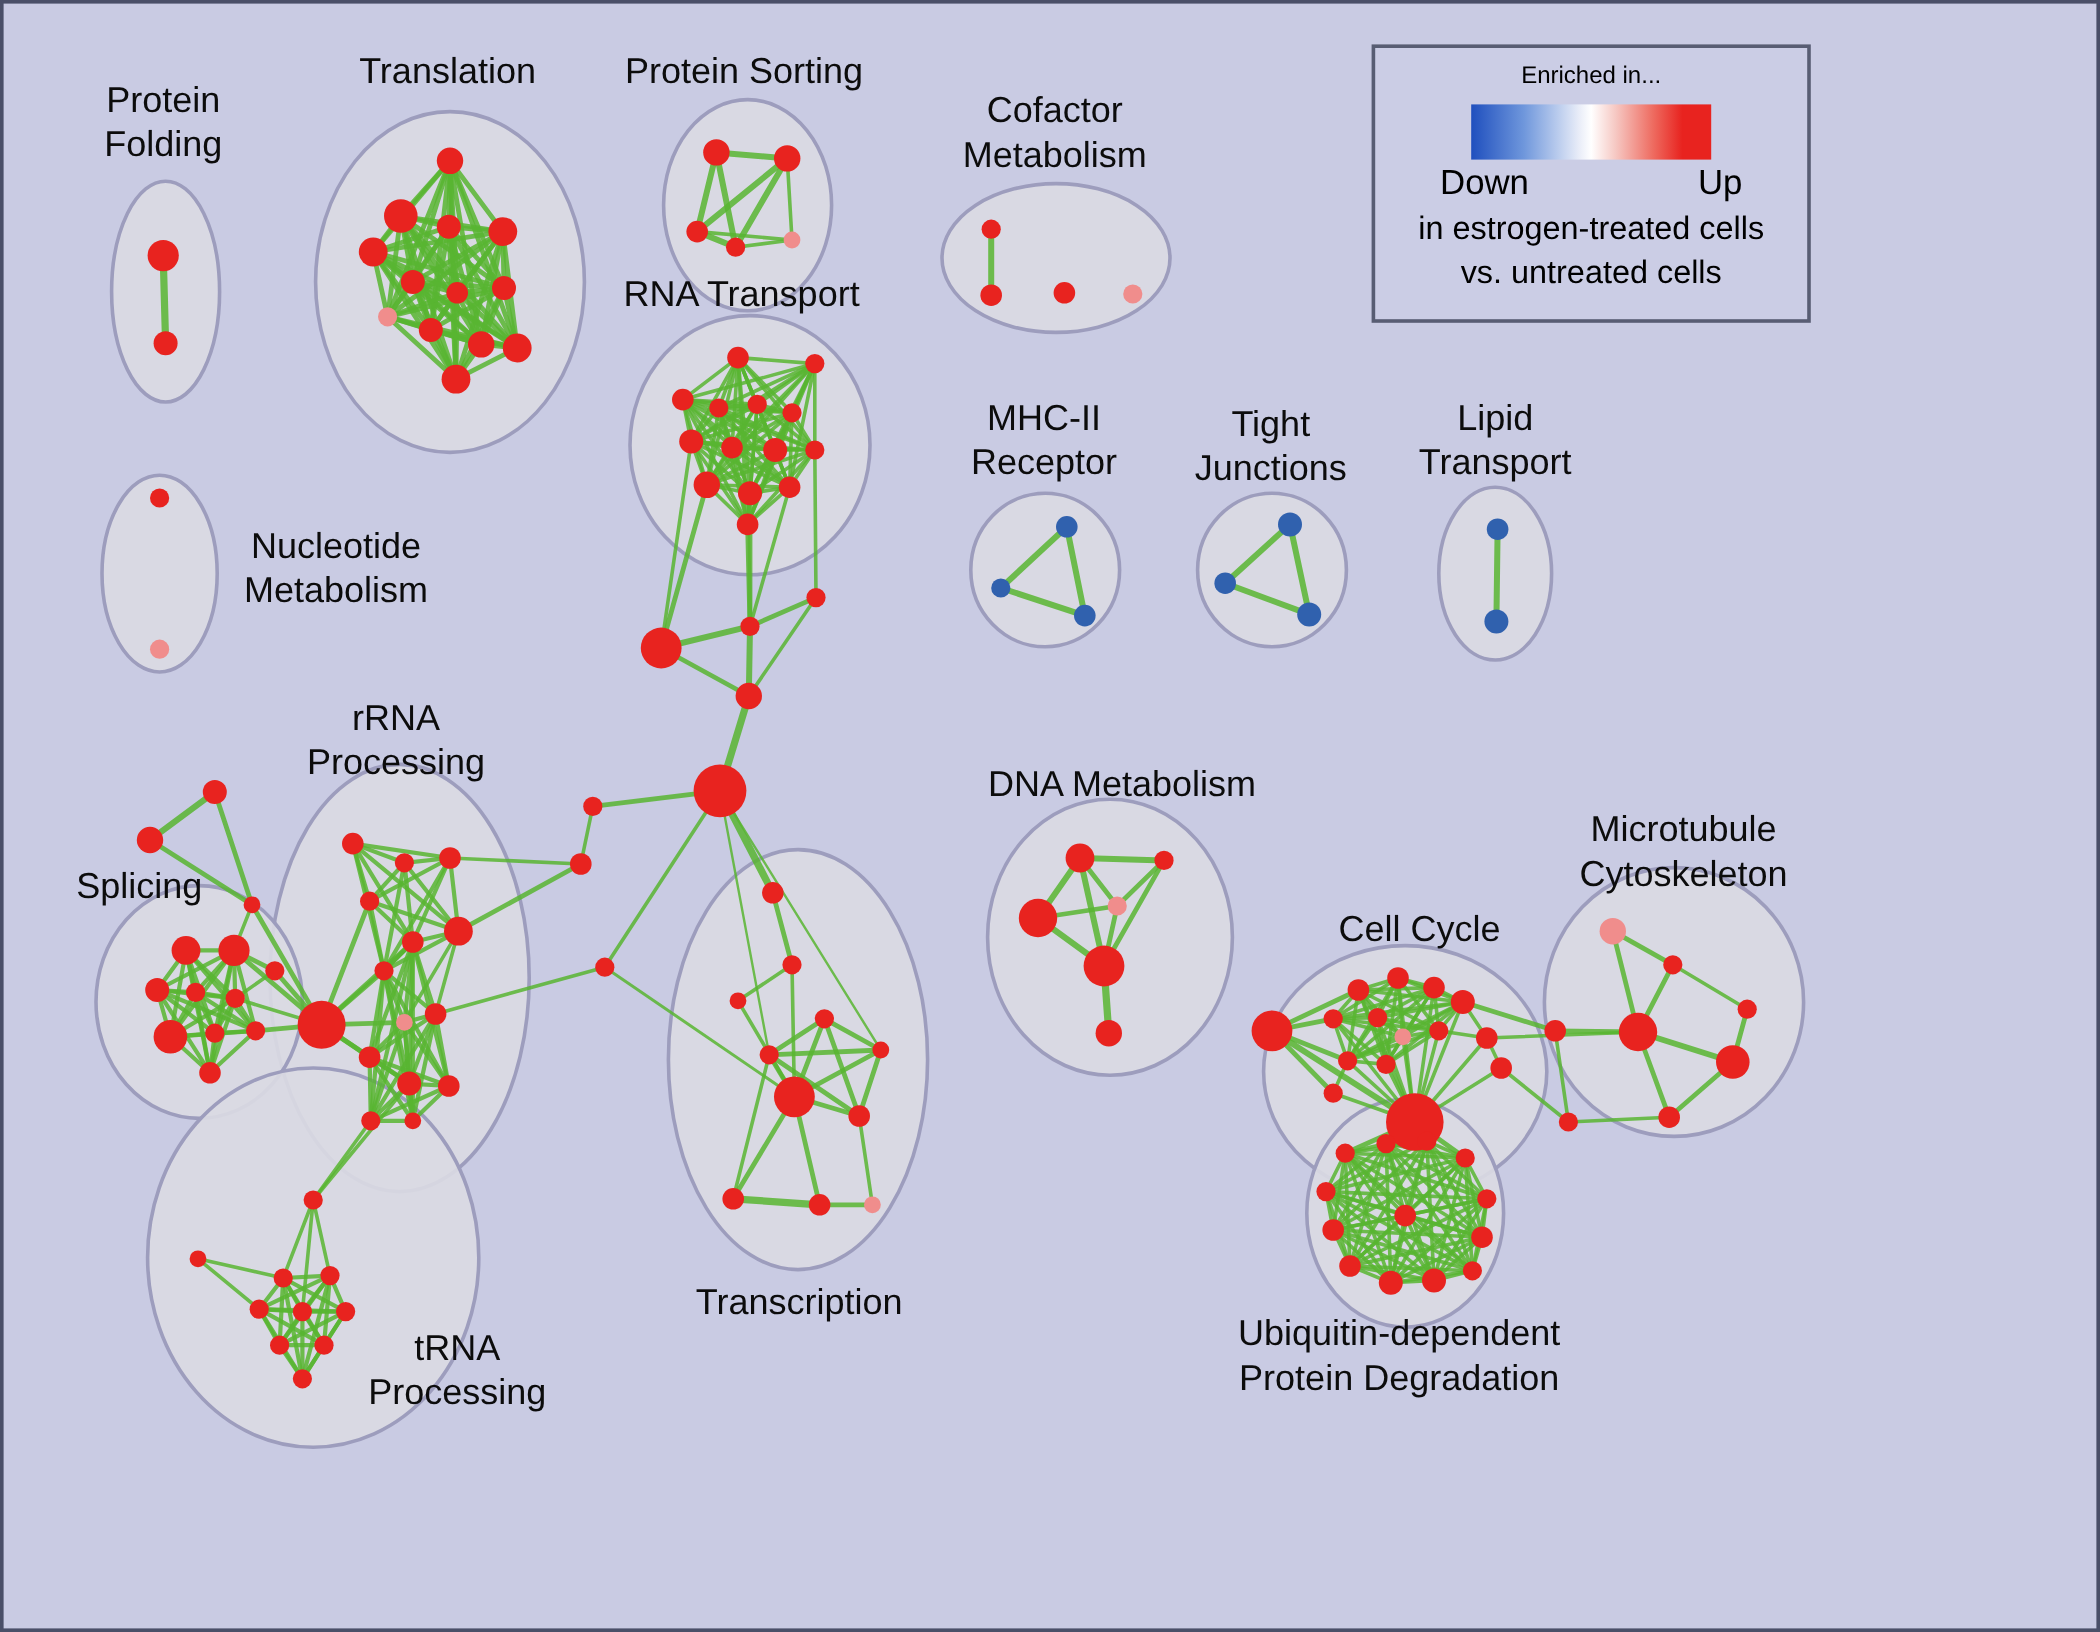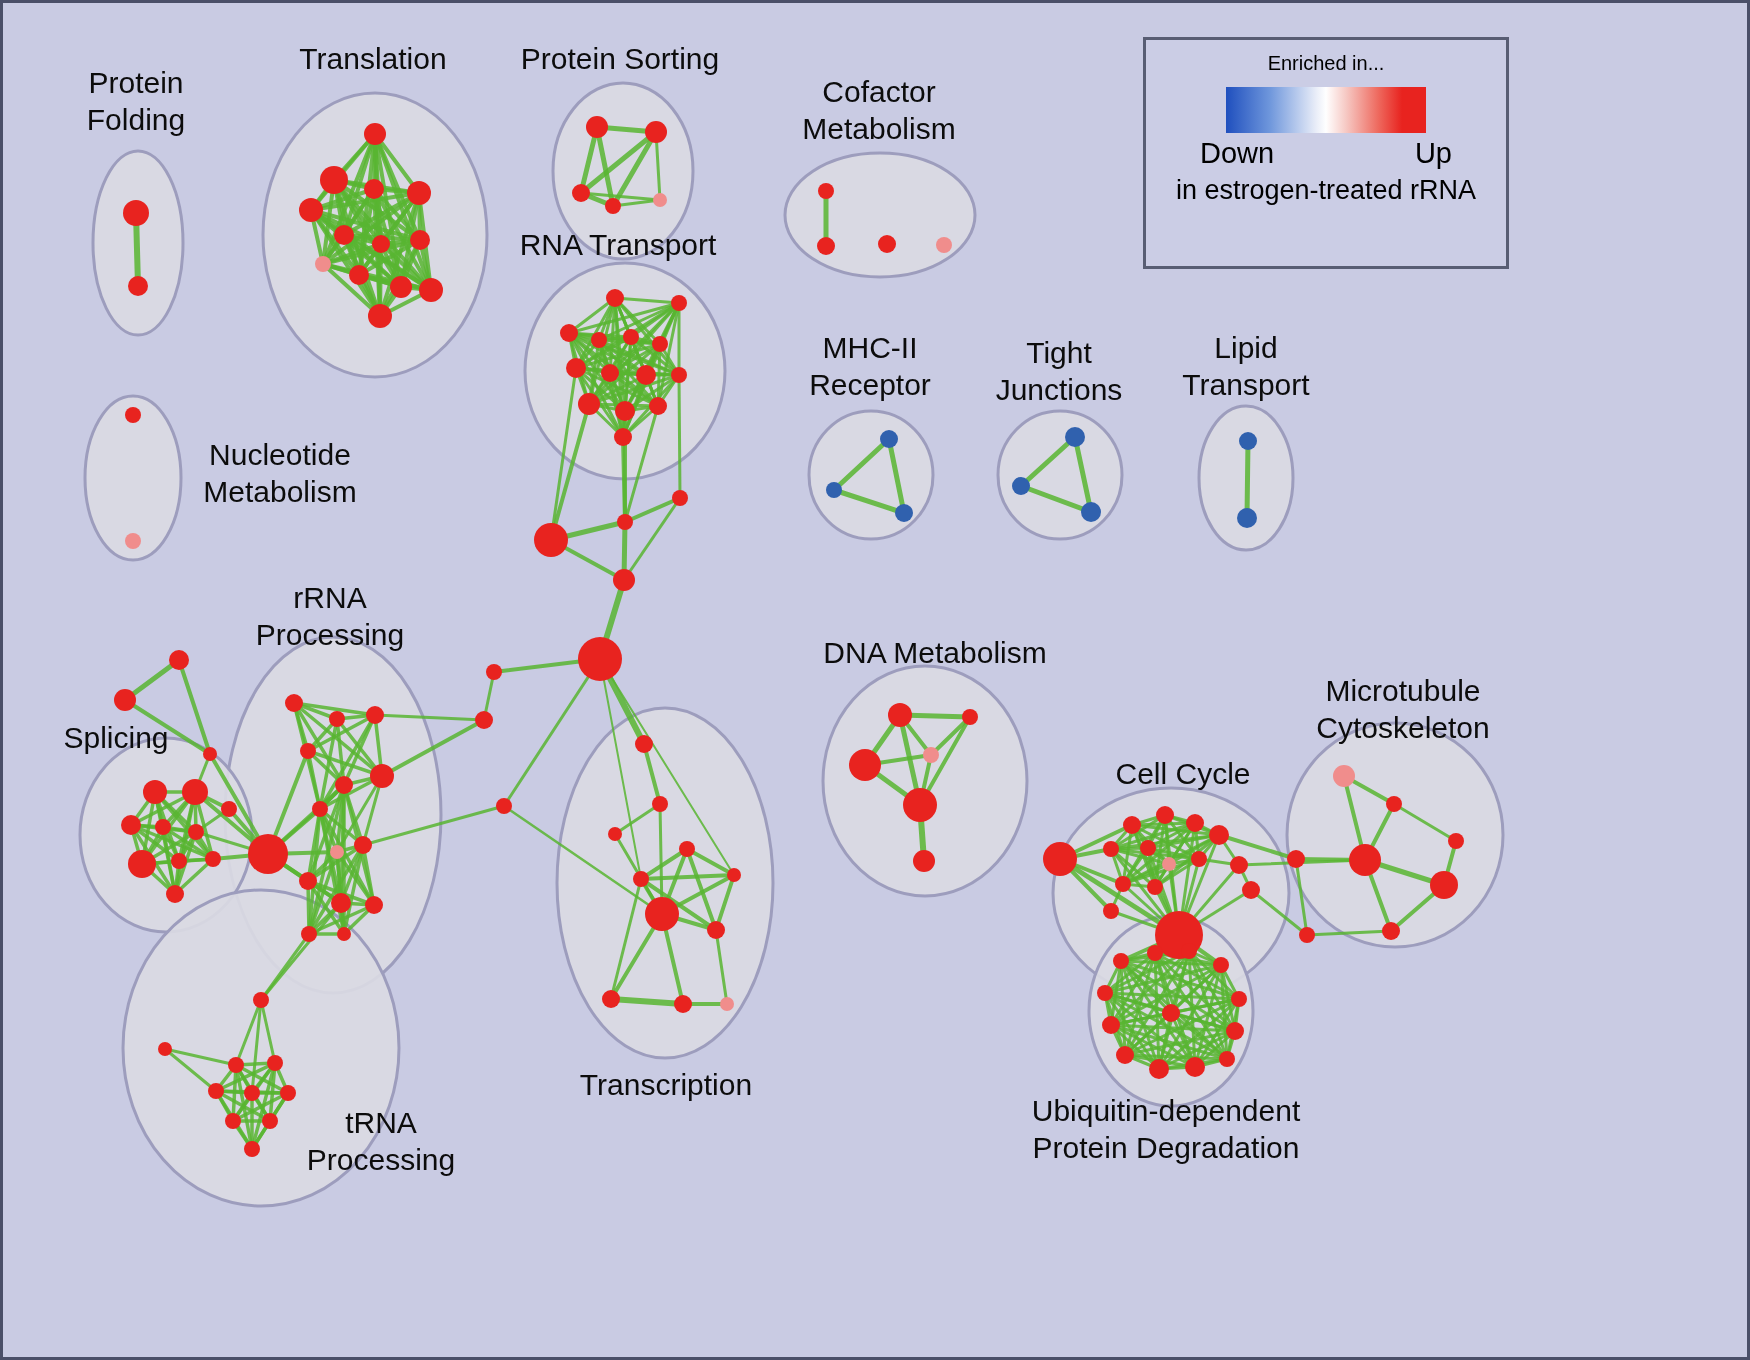--- a/index.html
+++ b/index.html
@@ -766,15 +766,16 @@
       </g>
     </svg>
 
   <div class="legend">
     <div class="legend-title">Enriched in...</div>
     <div class="legend-bar"></div>
     <div class="legend-downup">
       <span>Down</span>
       <span>Up</span>
     </div>
-    <div class="legend-sub">in estrogen-treated rRNA</div>
+    <div class="legend-sub">in estrogen-treated cells</div>
+    <div class="legend-sub">vs. untreated cells</div>
   </div>
 </div>
 
 </body></html>

